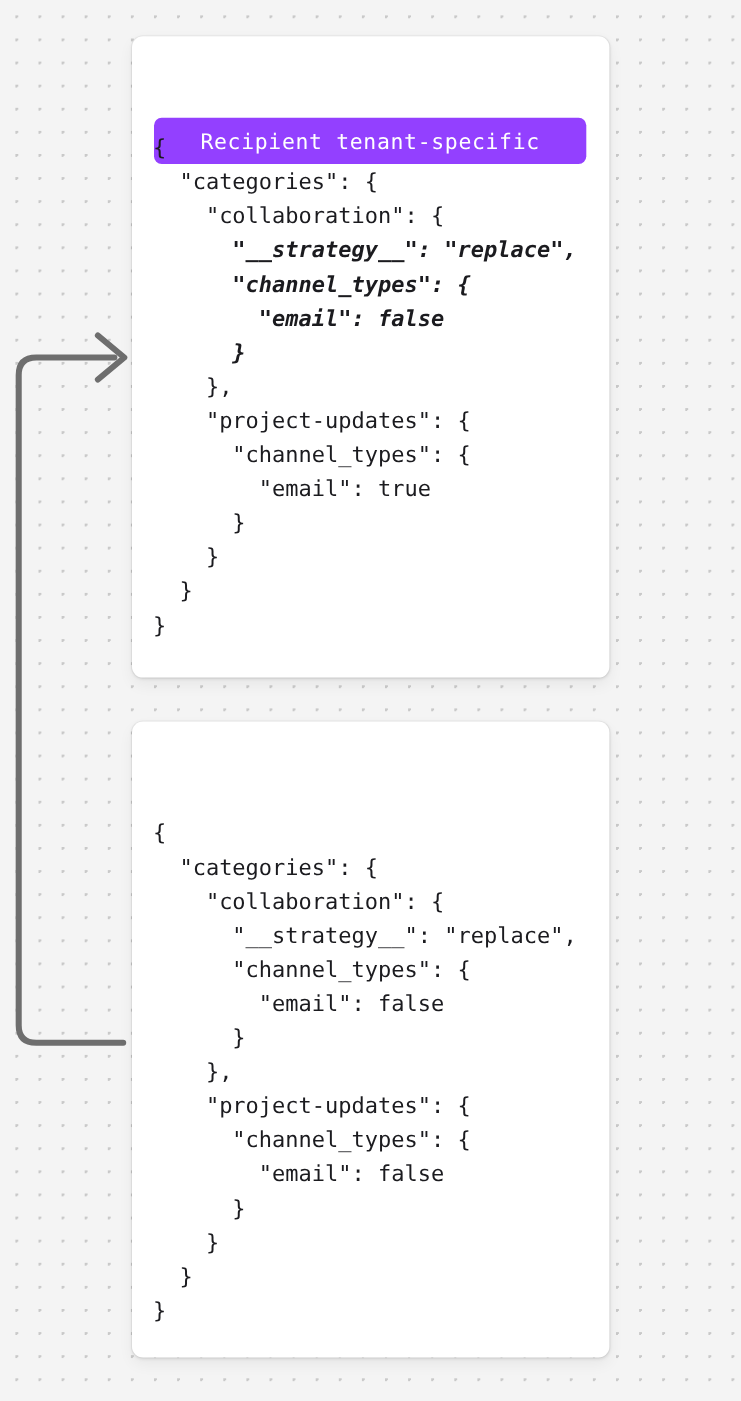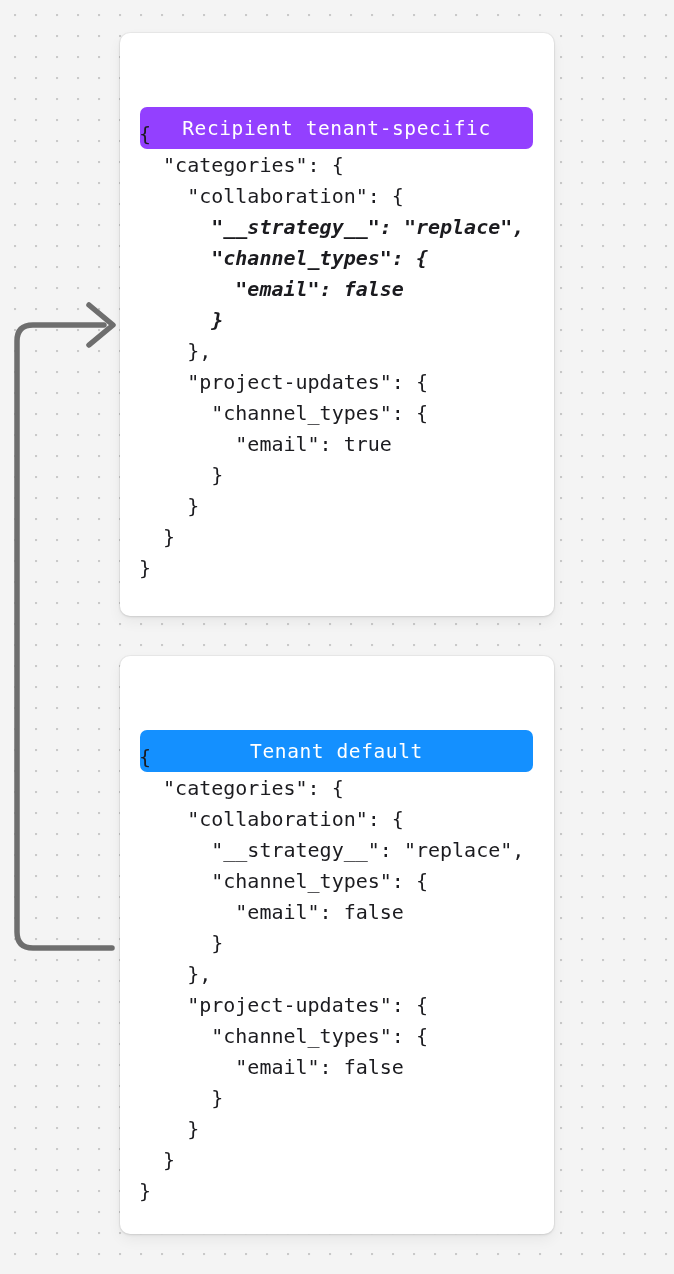--- a/index.html
+++ b/index.html
@@ -110,21 +110,20 @@
       <div class="code-line">      "channel_types": {</div>
       <div class="code-line">        "email": true</div>
       <div class="code-line">      }</div>
       <div class="code-line">    }</div>
       <div class="code-line">  }</div>
       <div class="code-line">}</div>
     </div>
   </div>
 
   <div class="card" id="card-tenant">
-    <div class="card-badge" style="background-color: rgb(20, 144, 255);">Tenant default</div>
     <div class="card-body">
       <div class="code-line">{</div>
       <div class="code-line">  "categories": {</div>
       <div class="code-line">    "collaboration": {</div>
       <div class="code-line">      "__strategy__": "replace",</div>
       <div class="code-line">      "channel_types": {</div>
       <div class="code-line">        "email": false</div>
       <div class="code-line">      }</div>
       <div class="code-line">    },</div>
       <div class="code-line">    "project-updates": {</div>

